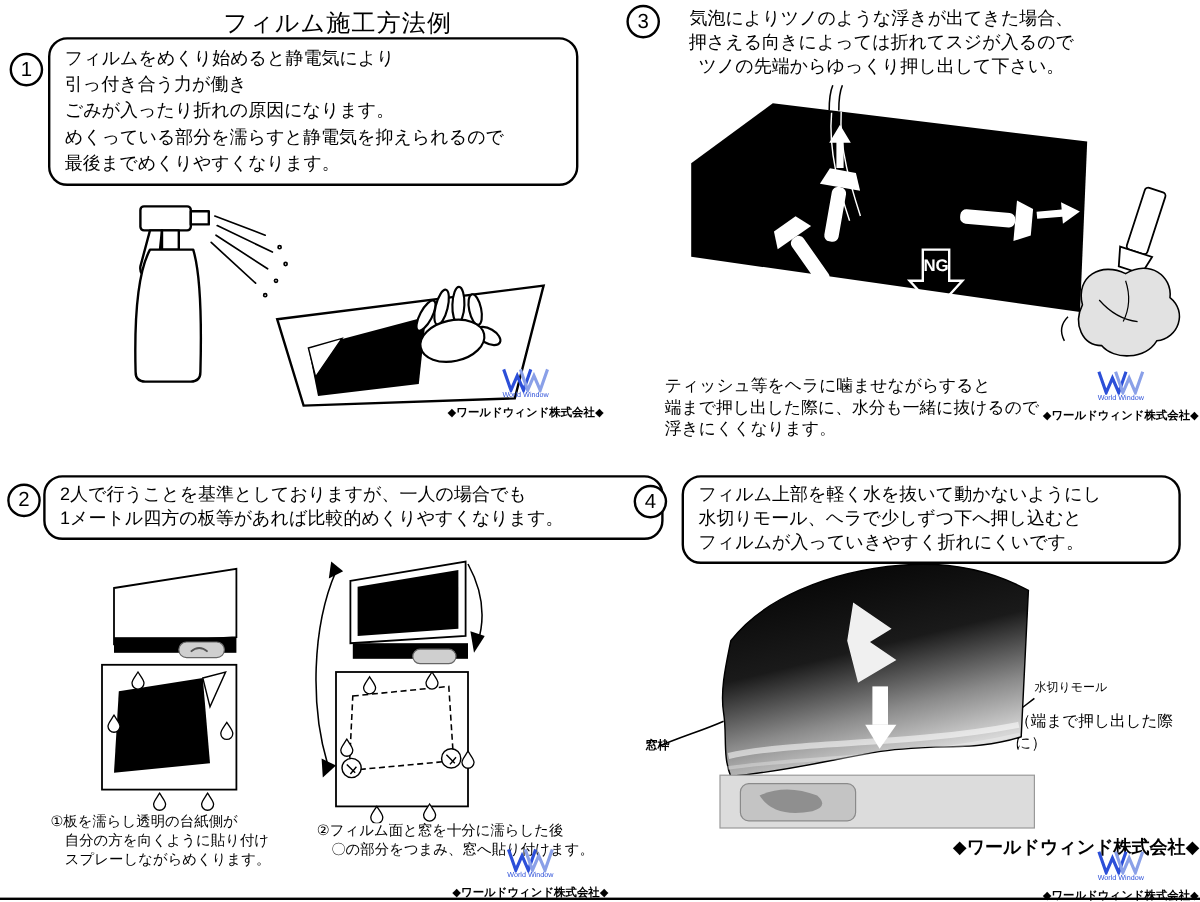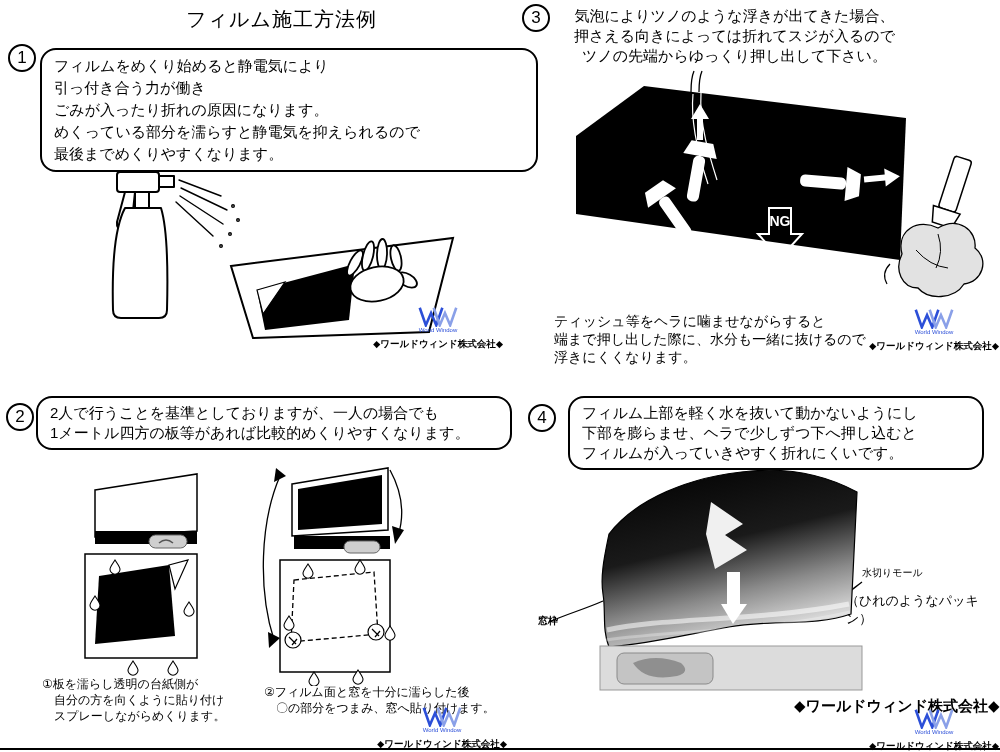--- a/index.html
+++ b/index.html
@@ -41,21 +41,21 @@
       <stop offset="0.5" stop-color="#1a1a1a"></stop>
       <stop offset="0.78" stop-color="#8a8a8a"></stop>
       <stop offset="1" stop-color="#d6d6d6"></stop>
     </linearGradient>
   </defs>
 </svg>
 
 <div class="abs title" style="left:166px;top:6px;">フィルム施工方法例</div>
 
 <div class="abs circle-num" style="left:8px;top:44px;">1</div>
-<div class="abs box multiline" style="left:40px;top:48px;width:498px;line-height:22px;">フィルムをめくり始めると静電気により
+<div class="abs box multiline" style="left:40px;top:31px;width:442px;line-height:22px;">フィルムをめくり始めると静電気により
 引っ付き合う力が働き
 ごみが入ったり折れの原因になります。
 めくっている部分を濡らすと静電気を抑えられるので
 最後までめくりやすくなります。</div>
 
 <svg class="abs" style="left:55px;top:162px;" width="430" height="180" viewBox="0 0 430 180">
   <g fill="#fff" stroke="#000" stroke-width="2" stroke-linejoin="round">
     <rect x="62" y="10" width="42" height="20" rx="3"></rect>
     <rect x="104" y="14" width="15" height="11"></rect>
     <path d="M70,30 L62,60 Q61,68 69,68 L76,68 L80,30 Z"></path>
@@ -149,21 +149,21 @@
 <div class="abs ww" style="left:868px;top:308px;">
   <svg width="40" height="21" viewBox="0 0 46 24">
     <polyline points="2,2 9,22 15,8 21,22 28,2" fill="none" stroke="#2c4fd8" stroke-width="3"></polyline>
     <polyline points="18,2 25,22 31,8 37,22 44,2" fill="none" stroke="#8aa0e8" stroke-width="3"></polyline>
   </svg>
   <div class="ww-sub">World Window</div>
   <div class="ww-co">◆ワールドウィンド株式会社◆</div>
 </div>
 
 <div class="abs circle-num" style="left:6px;top:403px;">2</div>
-<div class="abs box multiline" style="left:36px;top:396px;width:476px;line-height:20px;">2人で行うことを基準としておりますが、一人の場合でも
+<div class="abs box multiline" style="left:36px;top:396px;width:517px;line-height:20px;">2人で行うことを基準としておりますが、一人の場合でも
 1メートル四方の板等があれば比較的めくりやすくなります。</div>
 
 <svg class="abs" style="left:75px;top:468px;" width="135" height="208" viewBox="0 0 135 208">
   <polygon points="20,22 122,6 122,63 20,69" fill="#fff" stroke="#000" stroke-width="1.5"></polygon>
   <rect x="20" y="63" width="102" height="13" fill="#000"></rect>
   <g>
     <rect x="74" y="67" width="38" height="13" rx="6.5" fill="#cfcfcf" stroke="#666" stroke-width="1"></rect>
     <path d="M84,75 q7,-6 14,0" stroke="#555" fill="none" stroke-width="1.5"></path>
   </g>
   <rect x="10" y="86" width="112" height="104" fill="#fff" stroke="#000" stroke-width="1.5"></rect>
@@ -220,42 +220,42 @@
   <svg width="40" height="21" viewBox="0 0 46 24">
     <polyline points="2,2 9,22 15,8 21,22 28,2" fill="none" stroke="#2c4fd8" stroke-width="3"></polyline>
     <polyline points="18,2 25,22 31,8 37,22 44,2" fill="none" stroke="#8aa0e8" stroke-width="3"></polyline>
   </svg>
   <div class="ww-sub">World Window</div>
   <div class="ww-co">◆ワールドウィンド株式会社◆</div>
 </div>
 
 <div class="abs circle-num" style="left:528px;top:404px;">4</div>
 <div class="abs box multiline" style="left:568px;top:396px;width:416px;line-height:20px;">フィルム上部を軽く水を抜いて動かないようにし
-下部を膨らませ、ヘラで少しずつ下へ押し込むと
+水切りモール、ヘラで少しずつ下へ押し込むと
 フィルムが入っていきやすく折れにくいです。</div>
 
 <svg class="abs" style="left:505px;top:462px;" width="490" height="235" viewBox="0 0 490 235">
   <path d="M44,160 C62,152 80,147 98,139" stroke="#000" fill="none" stroke-width="1.3"></path>
   <path d="M357,120 C348,127 338,134 330,142" stroke="#000" fill="none" stroke-width="1.3"></path>
   <path d="M104,72 C130,38 184,14 246,9 C294,5 328,17 352,30 L346,152 C308,165 268,157 224,165 C184,172 148,181 104,185 C97,168 101,150 98,132 C95,113 100,92 104,72 Z" fill="url(#filmgrad)" stroke="#000" stroke-width="1.2"></path>
   <path d="M102,168 C160,155 250,160 344,142" stroke="#ffffff" stroke-opacity="0.55" stroke-width="5" fill="none"></path>
   <path d="M101,178 C170,168 260,170 345,150" stroke="#ffffff" stroke-opacity="0.3" stroke-width="3" fill="none"></path>
   <polygon points="206,40 238,62 220,73 242,88 210,107 201,72" fill="#f0f0f0"></polygon>
   <g fill="#fff">
     <rect x="222" y="110" width="13" height="32"></rect>
     <polygon points="216,142 242,142 228,162"></polygon>
   </g>
   <rect x="95" y="184" width="262" height="44" fill="#dcdcdc" stroke="#999"></rect>
   <rect x="112" y="191" width="96" height="31" rx="7" fill="#c4c4c4" stroke="#8a8a8a"></rect>
   <path d="M128,201 q22,-10 48,0 q10,9 -4,13 q-32,6 -44,-13 Z" fill="#8f8f8f"></path>
 </svg>
 
 <div class="abs" style="left:538px;top:614px;font-size:10px;font-weight:bold;">窓枠</div>
 <div class="abs" style="left:862px;top:566px;font-size:10px;">水切りモール</div>
-<div class="abs" style="left:846px;top:592px;font-size:13px;">（ひれのようなパッキン）</div>
+<div class="abs" style="left:846px;top:592px;font-size:13px;">（端まで押し出した際に）</div>
 
 <div class="abs company-big" style="left:794px;top:697px;">◆ワールドウィンド株式会社◆</div>
 
 <div class="abs ww" style="left:868px;top:708px;">
   <svg width="40" height="21" viewBox="0 0 46 24">
     <polyline points="2,2 9,22 15,8 21,22 28,2" fill="none" stroke="#2c4fd8" stroke-width="3"></polyline>
     <polyline points="18,2 25,22 31,8 37,22 44,2" fill="none" stroke="#8aa0e8" stroke-width="3"></polyline>
   </svg>
   <div class="ww-sub">World Window</div>
   <div class="ww-co">◆ワールドウィンド株式会社◆</div>

